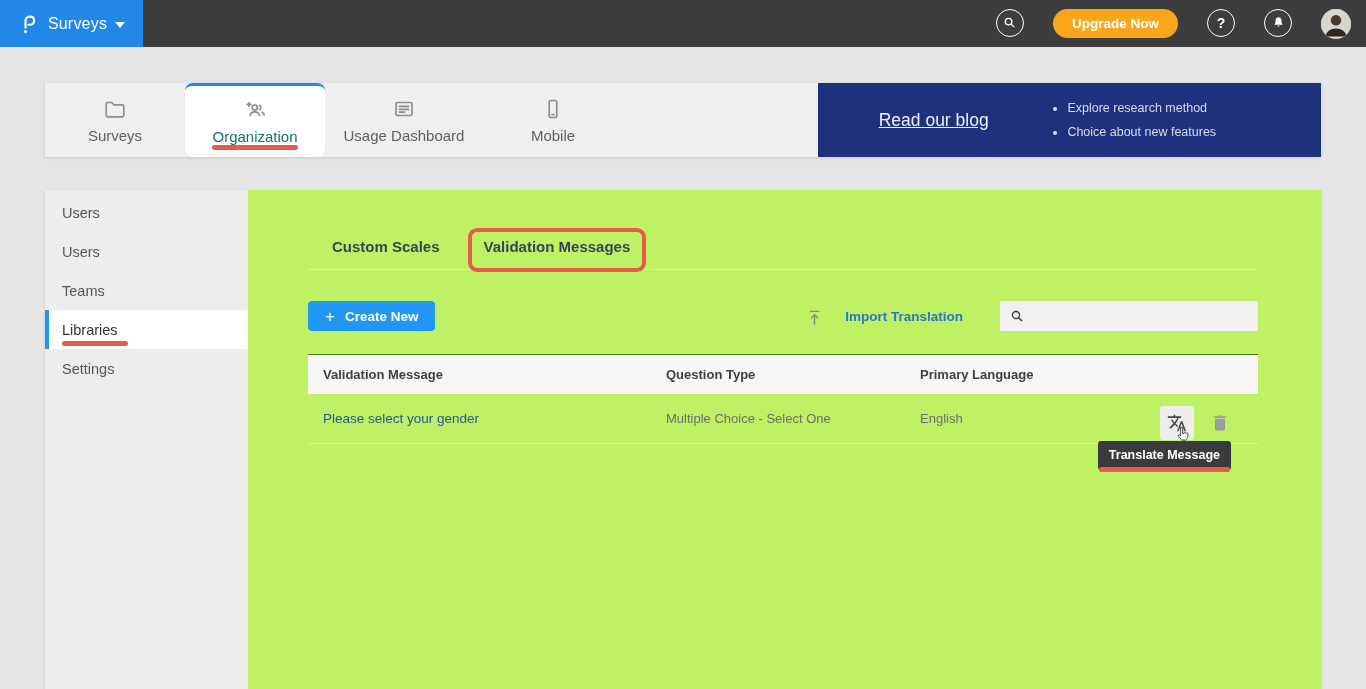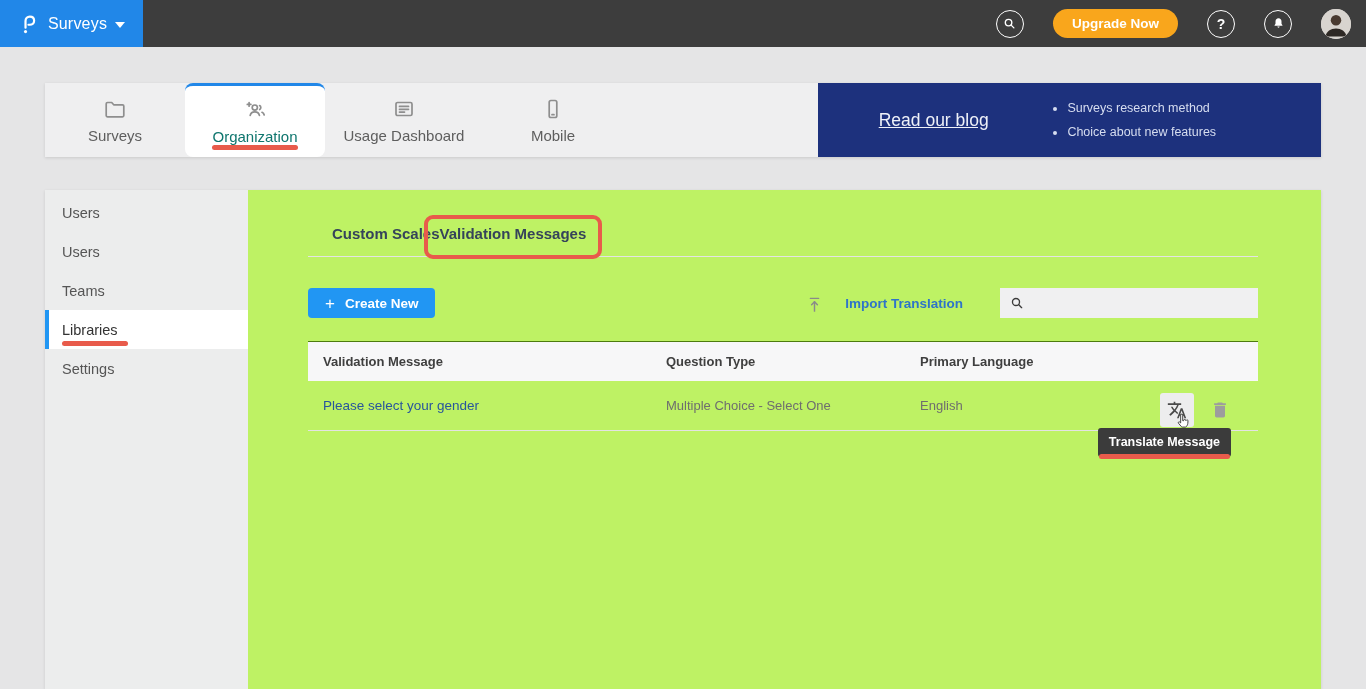--- a/index.html
+++ b/index.html
@@ -8,21 +8,21 @@
     font-family:"Liberation Sans", sans-serif;
     background:#e5e5e6;
     position:relative;
     overflow:hidden;
   }
   
   .topbar { height:47px; background:#3d3d3d; display:flex; align-items:center; position:relative; }
   .brand { width:143px; height:47px; background:#2187e8; display:flex; align-items:center; justify-content:center; gap:8px; color:#fff; cursor:pointer; }
   .brand-label { font-size:16px; letter-spacing:.2px; }
   .caret-down { width:0; height:0; border-left:5px solid transparent; border-right:5px solid transparent; border-top:6px solid #fff; margin-top:2px; }
-  .topbar-right { margin-left:auto; display:flex; align-items:center; gap:29px; padding-right:15px; }
+  .topbar-right { margin-left:auto; display:flex; gap:29px; padding-right:15px; }
   .circle-btn { width:28px; height:28px; border:1.6px solid #fff; border-radius:50%; display:flex; align-items:center; justify-content:center; color:#fff; font-size:14px; font-weight:700; cursor:pointer; flex:none; }
   .upgrade-btn { height:29px; padding:0 19px; border-radius:15px; background:#f9a61c; color:#fff; font-weight:700; font-size:13.5px; display:flex; align-items:center; border:none; cursor:pointer; }
   .avatar { width:30px; height:30px; border-radius:50%; background:#d8d4cf; overflow:hidden; cursor:pointer; flex:none; }
   
   .nav-card { position:absolute; left:45px; top:83px; width:1276px; height:74px; background:#efeff0; box-shadow:0 1px 3px rgba(0,0,0,.12); display:flex; }
   .nav-tab { width:140px; display:flex; flex-direction:column; align-items:center; justify-content:center; gap:6px; position:relative; color:#5e5e5e; font-size:15px; cursor:pointer; }
   .nav-tab.wide { width:158px; }
   .nav-tab.active { background:#fff; border-top:3px solid #2187e8; color:#0f766e;border-radius:8px; }
   .red-underline { position:absolute; height:5px; border-radius:3px; background:#e85b4b; }
   .nav-tab .red-underline { bottom:7px; left:50%; transform:translateX(-50%); width:86px; }
@@ -30,21 +30,21 @@
   .blog-title { width:46%; text-align:center; color:#eef1f8; font-size:17.5px;text-decoration:underline; }
   .blog-bullets { list-style:disc; color:#d6ddf0; font-size:12.5px; line-height:1.95; padding-left:18px; }
   
   .main-card { position:absolute; left:45px; top:190px; width:1276px; height:499px; background:#bef264; box-shadow:0 1px 3px rgba(0,0,0,.12); display:flex; }
   .sidebar { width:203px; background:#eceded; padding-top:3px; flex:none; }
   .side-item { height:39px; display:flex; align-items:center; padding-left:17px; font-size:14.5px; color:#555; position:relative; cursor:pointer; }
   .side-item.active { background:#fff; border-left:4px solid #2196f3; padding-left:13px; color:#333; }
   .side-item .red-underline { left:13px; bottom:3px; width:66px; }
   .content { flex:1; padding:0 63px 0 60px; position:relative; }
   
-  .tabs-row { margin-top:35px; border-bottom:1px solid #e4e4e4; display:flex; padding-left:24px; }
+  .tabs-row { margin-top:48px; border-bottom:1px solid #e4e4e4; display:flex; padding-left:24px; gap:44px; }
   .ctab { font-size:15px; font-weight:600; color:#35435a; padding-bottom:13px; border-bottom:3px solid transparent; margin-bottom:-2px; position:relative; cursor:pointer; white-space:nowrap; }
   .ctab.active { border-bottom-color:#1e88e5; }
   .annotation-box { position:absolute; left:-16px; right:-16px; top:-10px; bottom:-4px; border:4px solid #e85b4b; border-radius:9px; pointer-events:none; }
   
   .toolbar { margin-top:31px; display:flex; align-items:center; }
   .create-btn { height:30px; background:#2196f3; color:#fff; border:none; border-radius:4px; font-size:13.5px; font-weight:700; display:flex; align-items:center; gap:10px; padding:0 17px; cursor:pointer; font-family:inherit; }
   .plus-glyph { font-size:17px; font-weight:400; line-height:1; }
   .toolbar-right { margin-left:auto; display:flex; align-items:center; gap:37px; }
   .import-link { display:flex; align-items:center; gap:22px; color:#2e74c9; font-size:13.5px; font-weight:600; cursor:pointer; }
   .search-box { width:258px; height:30px; background:#f0f0f1; display:flex; align-items:center; padding:0 9px; gap:7px; }
@@ -144,21 +144,21 @@
       <svg width="24" height="24" viewBox="0 0 24 24" fill="none" stroke="#8e8e8e" stroke-width="1.7" stroke-linecap="round">
         <rect x="8.2" y="3.5" width="7.6" height="17" rx="1.8"></rect>
         <path d="M11 17.7h2"></path>
       </svg>
     </span>
     <span>Mobile</span>
   </div>
   <div class="blog-panel">
     <div class="blog-title">Read our blog</div>
     <ul class="blog-bullets">
-      <li>Surveys research method</li>
+      <li>Explore research method</li>
       <li>Choice about new features</li>
     </ul>
   </div>
 </div>
 
 <div class="main-card">
   <div class="sidebar">
     <div class="side-item">
       <span>Users</span>
     </div>

